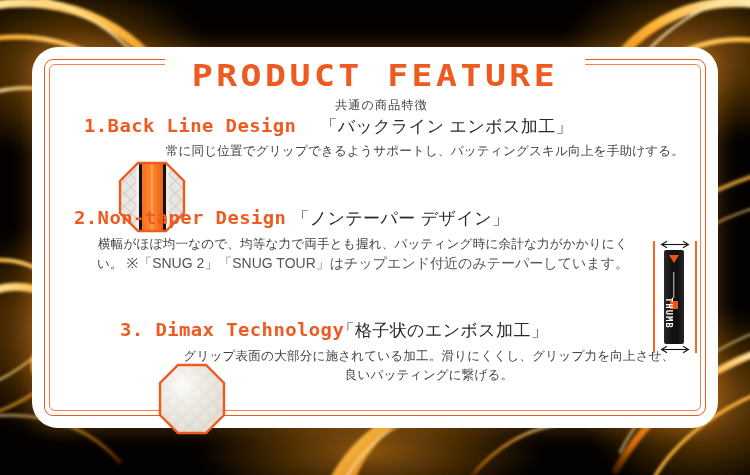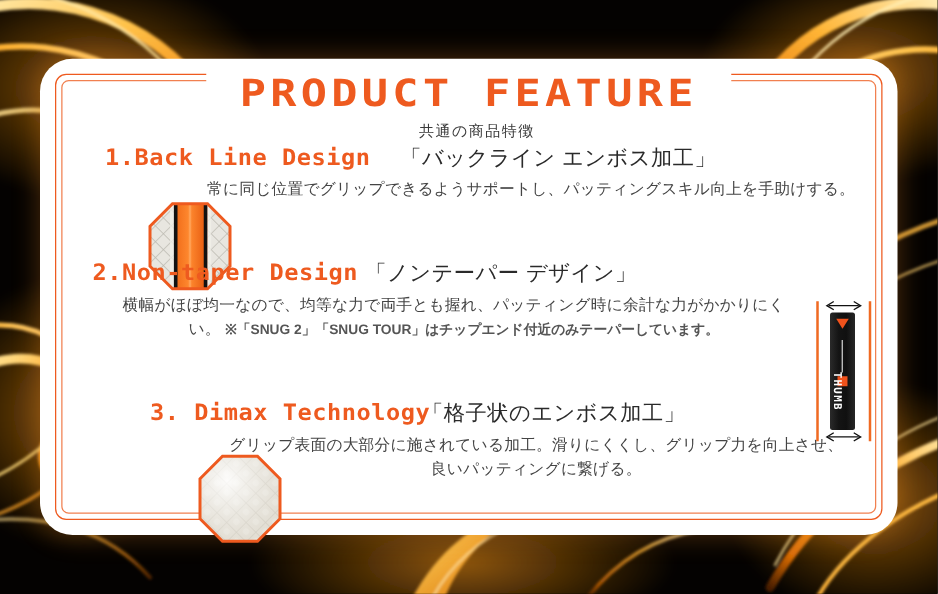--- a/index.html
+++ b/index.html
@@ -110,24 +110,23 @@
   #sec2 .head-jp { margin-left:16px; }
   #sec3 .head-jp { margin-left:4px; }
 
   .body-txt {
     font-size:12.6px;
     color:#444;
     line-height:19px;
     letter-spacing:.15px;
   }
   .note-txt {
-    font-size:11px;
+    font-size:14px;
     color:#555;
     letter-spacing:0;
-    font-weight:bold;
   }
 
   #sec1 .body-txt { margin-top:4px; margin-left:17px; }
   #sec2 .body-txt { margin-top:5px; margin-left:18px; }
   #sec3 .body-txt { margin-top:5px; margin-left:58px;text-align:center; }
 
   
   .icon-oct { position:absolute; }
   #icon1 { left:86px; top:114px; }
   #icon3 { left:126px; top:316px; }

